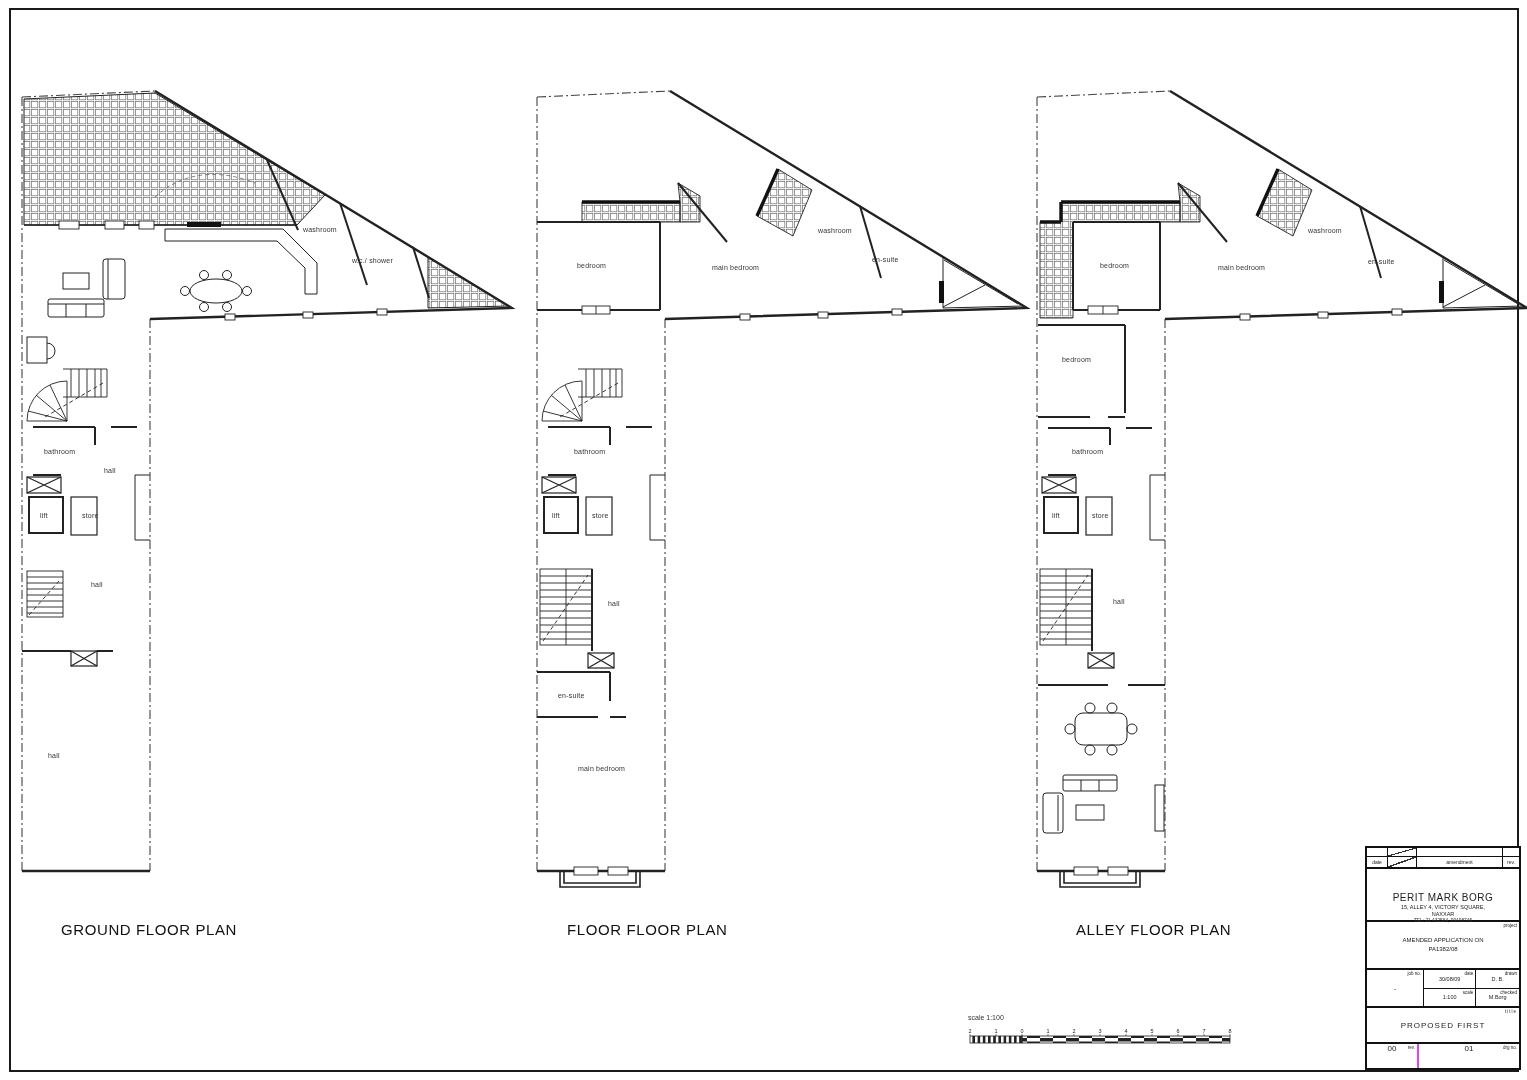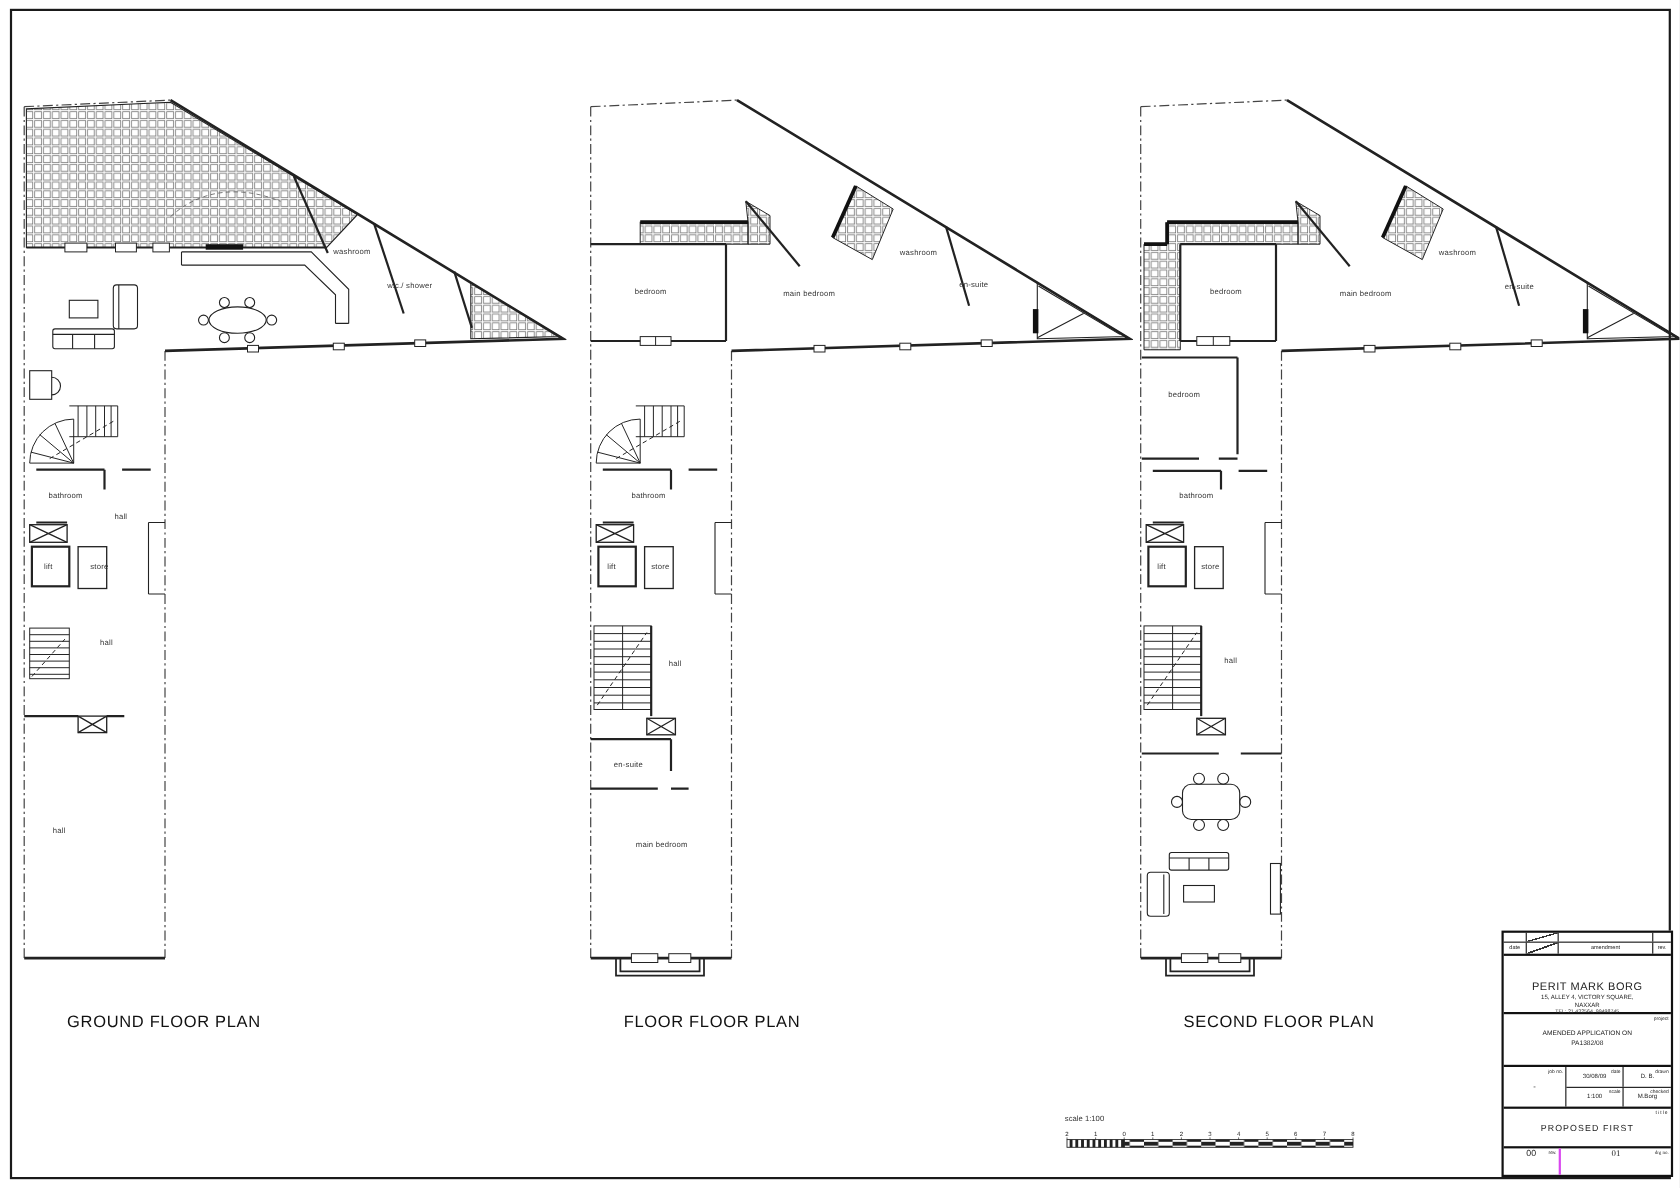--- a/index.html
+++ b/index.html
@@ -33,21 +33,21 @@
   .tb-job{width:56px;border-right:1px solid #111;position:relative;display:flex;align-items:center;justify-content:center;font-size:7px;}
   .tb-grid{flex:1;display:flex;flex-direction:column;}
   .tb-grid .gr{flex:1;display:flex;border-bottom:1px solid #111;}
   .tb-grid .gr:last-child{border-bottom:none;}
   .tb-grid .gc{flex:1.2;border-right:1px solid #111;position:relative;display:flex;align-items:center;justify-content:center;font-size:5.5px;}
   .tb-grid .gc:last-child{border-right:none;flex:1;}
   .tb-title{height:34px;border-bottom:2px solid #111;position:relative;display:flex;align-items:center;justify-content:center;
             font-size:8px;letter-spacing:1px;}
   .tb-footer{flex:1;display:flex;}
   .tb-rev{width:50px;border-right:2px solid #d946ef;position:relative;display:flex;justify-content:center;font-size:8px;}
-  .tb-drg{flex:1;position:relative;display:flex;align-items:flex-start;justify-content:center;font-size:8px;font-family:Liberation Serif, serif;}
+  .tb-drg{flex:1;position:relative;display:flex;align-items:flex-start;justify-content:center;font-size:8px;}
 </style>
 </head>
 <body>
 
 <div class="sheet">
   <div class="sheet-border"></div>
 
   <svg class="plan" style="left:15px;top:85px" width="500" height="845" viewBox="0 0 500 845">
     <defs>
       <pattern id="hG" width="8" height="8" patternUnits="userSpaceOnUse">
@@ -329,21 +329,21 @@
   <span class="room-label" style="left:1308px;top:227px">washroom</span>
   <span class="room-label" style="left:1368px;top:258px">en-suite</span>
   <span class="room-label" style="left:1062px;top:356px">bedroom</span>
   <span class="room-label" style="left:1072px;top:448px">bathroom</span>
   <span class="room-label" style="left:1052px;top:512px">lift</span>
   <span class="room-label" style="left:1092px;top:512px">store</span>
   <span class="room-label" style="left:1113px;top:598px">hall</span>
 
   <span class="plan-title" style="left:61px;top:921px">GROUND FLOOR PLAN</span>
   <span class="plan-title" style="left:567px;top:921px">FLOOR FLOOR PLAN</span>
-  <span class="plan-title" style="left:1076px;top:921px">SECOND FLOOR PLAN</span>
+  <span class="plan-title" style="left:1076px;top:921px">ALLEY FLOOR PLAN</span>
 
   <span class="scale-label">scale 1:100</span>
   <svg class="ruler" width="290" height="26" viewBox="0 0 290 26">
     <defs>
       <pattern id="rp1" width="5.2" height="7" patternUnits="userSpaceOnUse">
           <rect width="2.6" height="7" fill="#222"></rect>
         </pattern>
       <pattern id="rp2" width="26" height="7" patternUnits="userSpaceOnUse">
         <rect width="13" height="3.5" fill="#222"></rect>
           <rect x="13" y="3.5" width="13" height="3.5" fill="#222"></rect>

